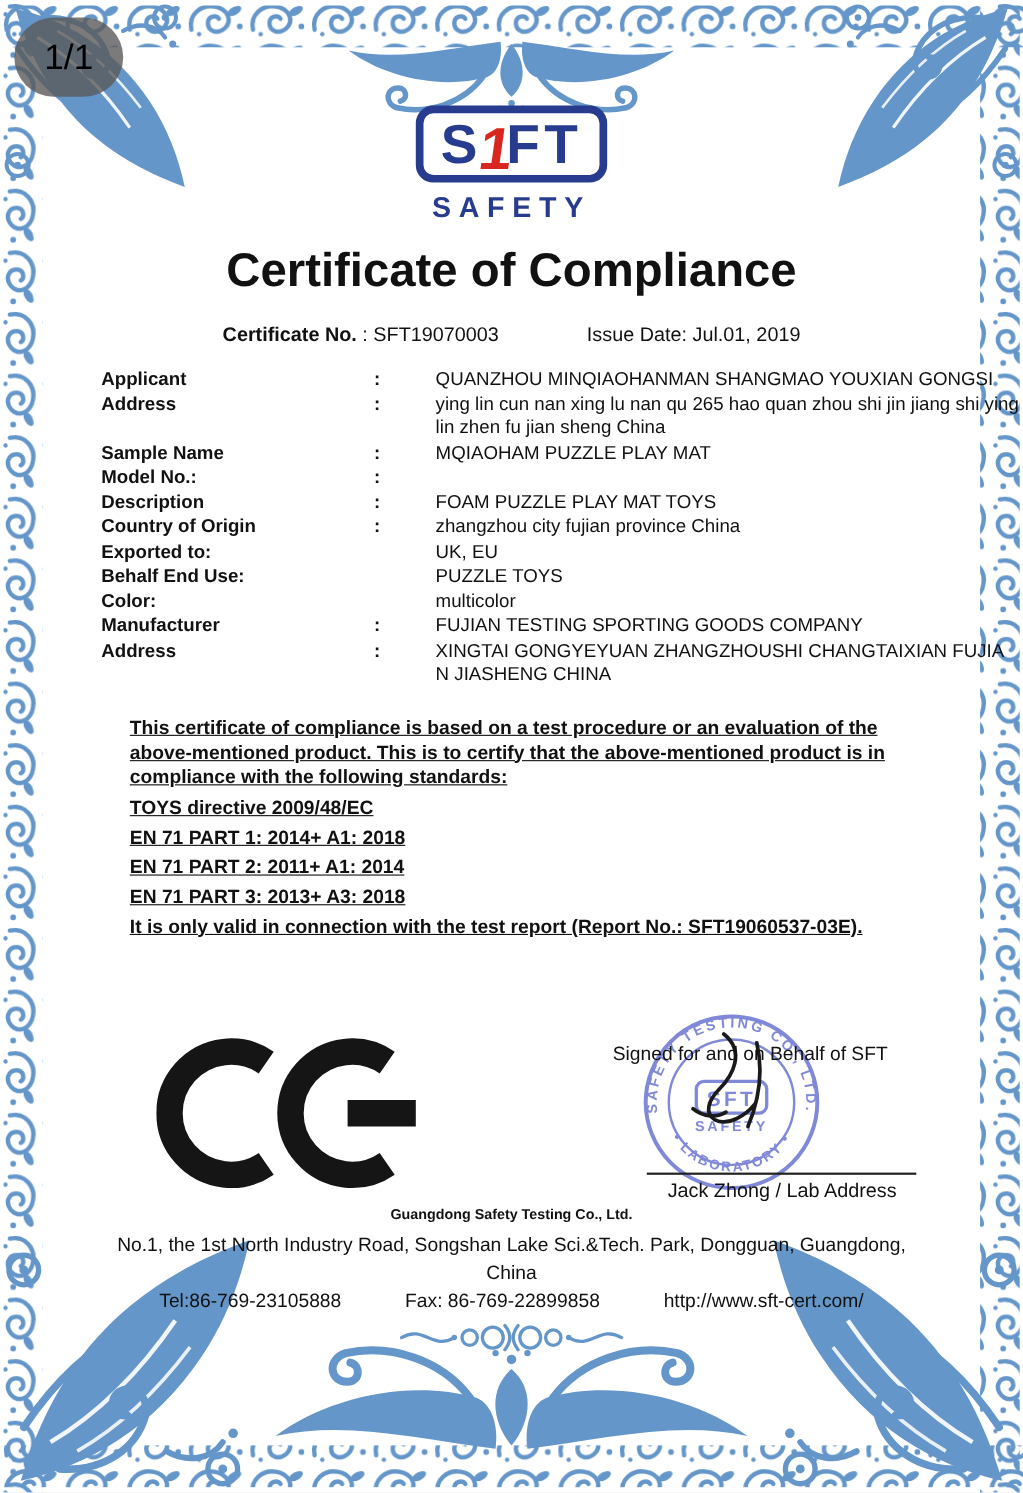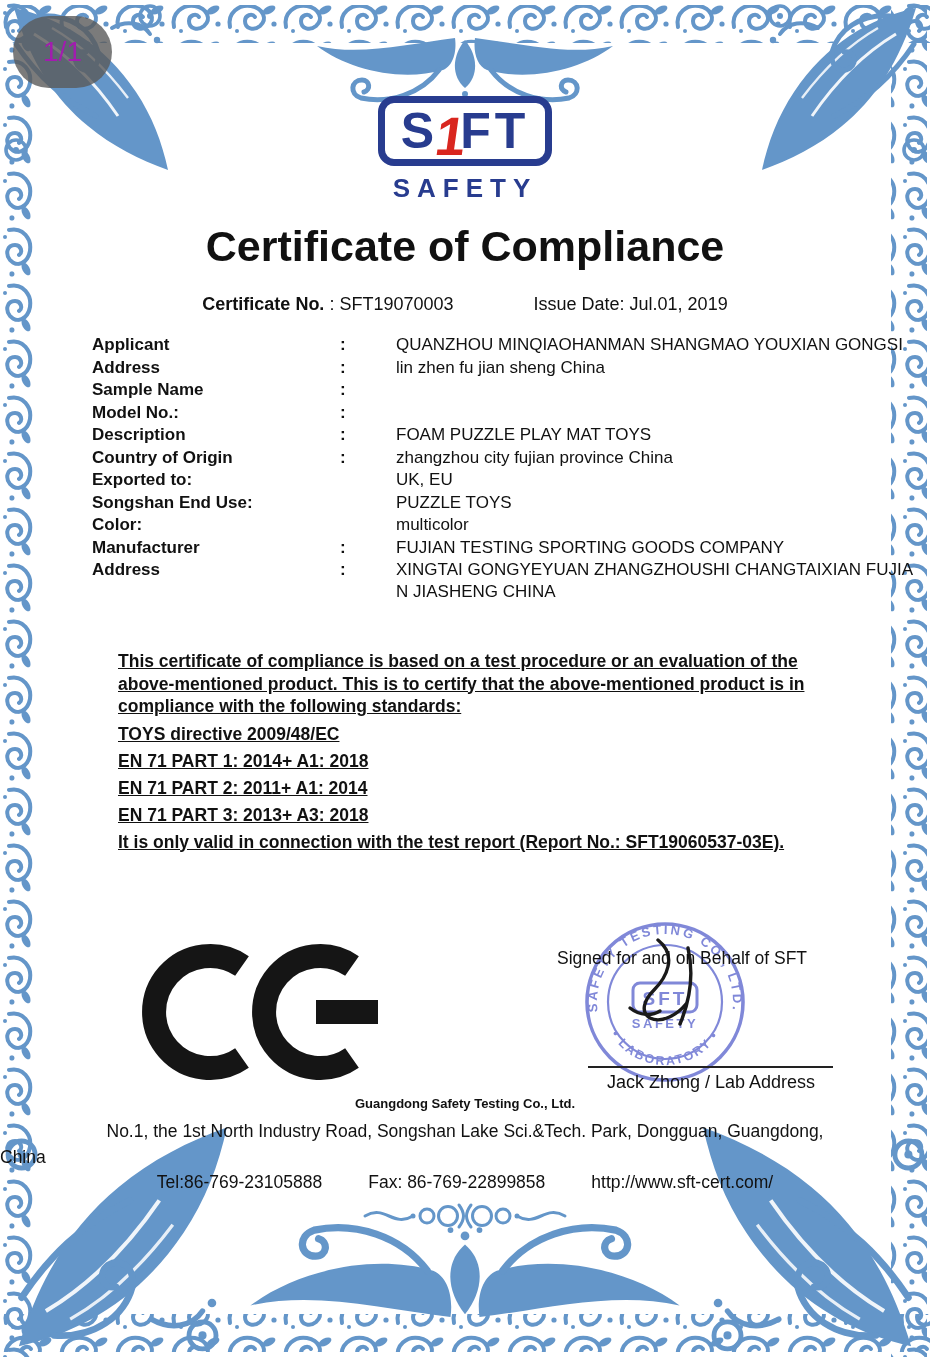--- a/index.html
+++ b/index.html
@@ -7,21 +7,21 @@
     position:relative;width:930px;height:1357px;margin:0 auto;
     background:#fff;overflow:hidden;color:#111;
     font-family:"Liberation Sans","DejaVu Sans",sans-serif;
   }
   .border-svg{position:absolute;left:0;top:0;z-index:0;}
   
   .badge{
     position:absolute;left:13px;top:16px;width:99px;height:72px;z-index:9;
     background:rgba(90,90,90,.8);border-radius:38px;
     display:flex;align-items:center;justify-content:center;
-    color:#a21caf;font-size:28px;font-weight:500;
+    color:#000000;font-size:32px;font-weight:500;
   }
   
   .logo-wrap{position:absolute;top:96px;left:0;width:100%;display:flex;flex-direction:column;align-items:center;z-index:2;}
   .logo-box{
     position:relative;border:7px solid #283c8f;border-radius:16px;
     height:56px;padding:0 16px;display:flex;align-items:center;background:#fff;
   }
   .logo-letters{display:flex;align-items:center;font-weight:800;color:#283c8f;font-size:50px;line-height:1;letter-spacing:4px;}
   .logo-one{
     display:inline-block;color:#d9261f;font-size:54px;font-weight:800;
@@ -43,22 +43,22 @@
   .std,.validity{margin-top:5px;line-height:22px;}
   
   .ce-svg{position:absolute;left:142px;top:942px;z-index:2;}
   .signed-for{position:absolute;left:557px;top:948px;font-size:17.5px;z-index:3;}
   .stamp-svg{position:absolute;left:570px;top:912px;z-index:2;}
   .sig-line{position:absolute;left:588px;top:1066px;width:245px;border-top:2px solid #222;z-index:3;}
   .signer{position:absolute;left:575px;top:1072px;width:272px;text-align:center;font-size:18px;z-index:3;}
   
   .footer-company{position:absolute;top:1096px;left:0;width:100%;text-align:center;font-size:13px;font-weight:700;z-index:2;}
   .footer-addr1{position:absolute;top:1121px;left:0;width:100%;text-align:center;font-size:17.5px;z-index:2;}
-  .footer-addr2{position:absolute;top:1147px;left:0;width:100%;text-align:left;font-size:17.5px;z-index:2;}
-  .contact-row{position:absolute;top:1172px;left:0;width:100%;display:flex;justify-content:center;gap:46px;font-size:17.5px;z-index:2;}
+  .footer-addr2{position:absolute;top:1147px;left:0;width:100%;text-align:center;font-size:17.5px;z-index:2;}
+  .contact-row{position:absolute;top:1172px;left:0;width:100%;display:flex;justify-content:center;gap:58px;font-size:17.5px;z-index:2;}
 </style>
 </head>
 <body>
 
 <div class="page">
 
   <svg class="border-svg" width="930" height="1357" viewBox="0 0 930 1357" aria-hidden="true">
     <defs>
       <pattern id="vineTile" patternUnits="userSpaceOnUse" width="56" height="36">
         <g fill="#6496c9" stroke="#6496c9">
@@ -163,26 +163,30 @@
       <div class="flabel">Applicant</div>
       <div class="fsep">:</div>
       <div>
           <div class="vline">QUANZHOU MINQIAOHANMAN SHANGMAO YOUXIAN GONGSI</div>
         </div>
     </div>
     <div class="frow">
       <div class="flabel">Address</div>
       <div class="fsep">:</div>
       <div>
+        <div class="vline">ying lin cun nan xing lu nan qu 265 hao quan zhou shi jin jiang shi ying</div>
         <div class="vline">lin zhen fu jian sheng China</div>
       </div>
     </div>
     <div class="frow">
       <div class="flabel">Sample Name</div>
       <div class="fsep">:</div>
+      <div>
+          <div class="vline">MQIAOHAM PUZZLE PLAY MAT</div>
+        </div>
     </div>
     <div class="frow">
       <div class="flabel">Model No.:</div>
       <div class="fsep">:</div>
     </div>
     <div class="frow">
       <div class="flabel">Description</div>
       <div class="fsep">:</div>
       <div>
           <div class="vline">FOAM PUZZLE PLAY MAT TOYS</div>
@@ -196,21 +200,21 @@
         </div>
     </div>
     <div class="frow">
       <div class="flabel">Exported to:</div>
       <div class="fsep"></div>
       <div>
           <div class="vline">UK, EU</div>
         </div>
     </div>
     <div class="frow">
-      <div class="flabel">Songshan End Use:</div>
+      <div class="flabel">Behalf End Use:</div>
       <div class="fsep"></div>
       <div>
           <div class="vline">PUZZLE TOYS</div>
         </div>
     </div>
     <div class="frow">
       <div class="flabel">Color:</div>
       <div class="fsep"></div>
       <div>
           <div class="vline">multicolor</div>

